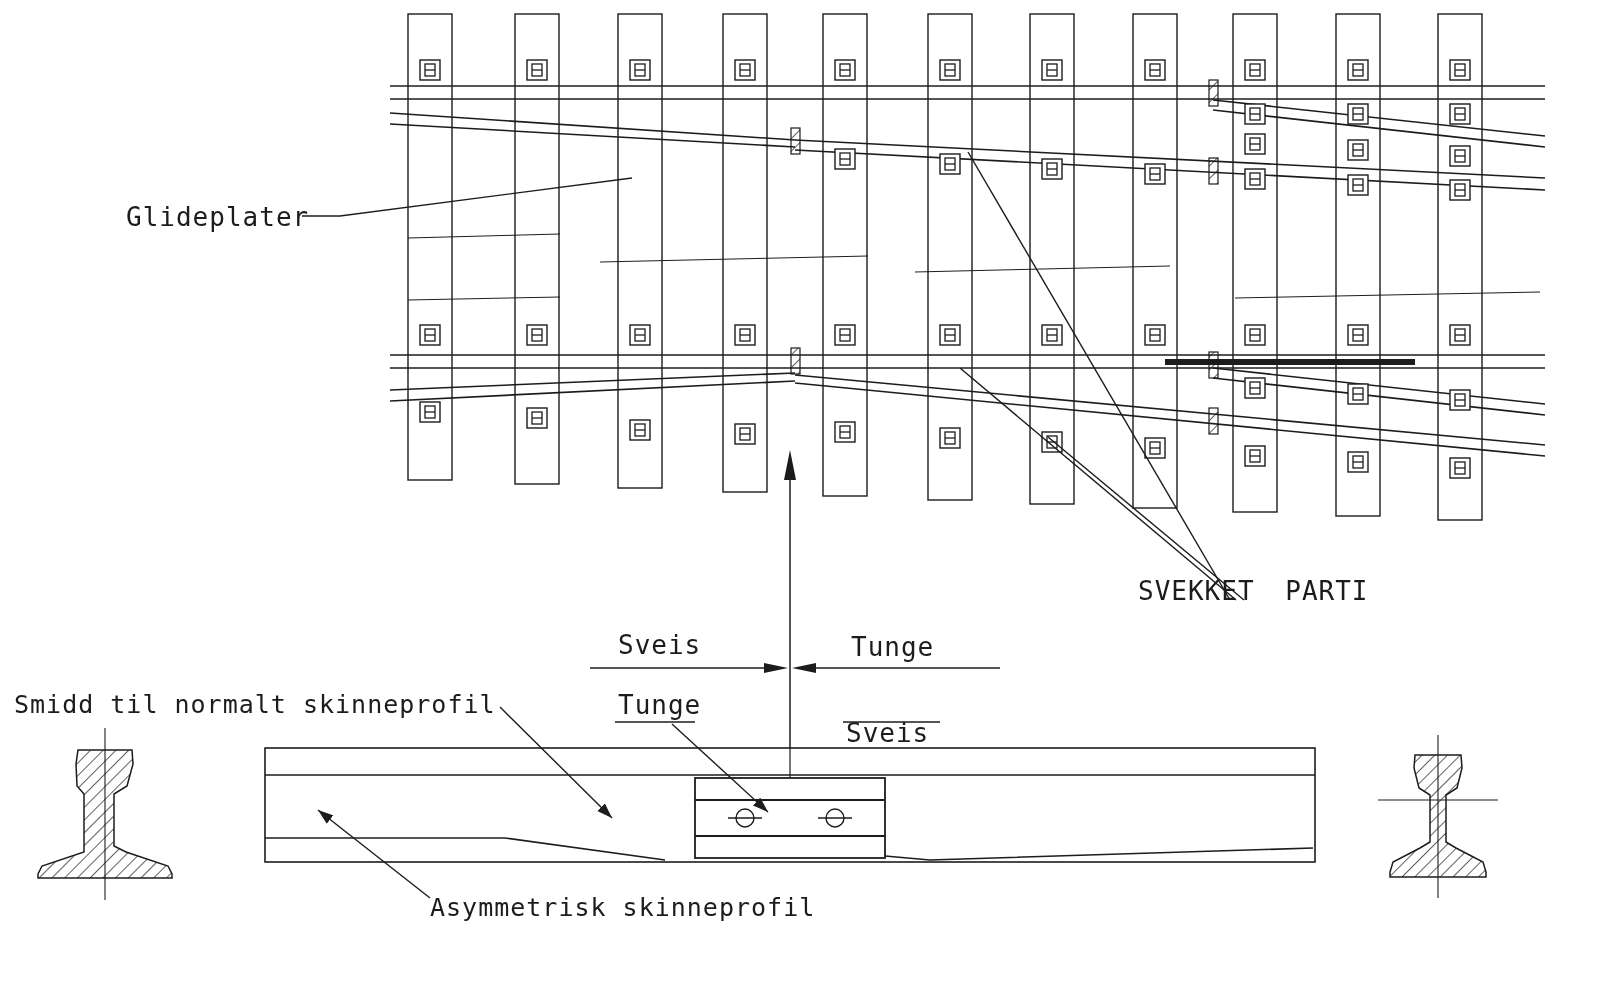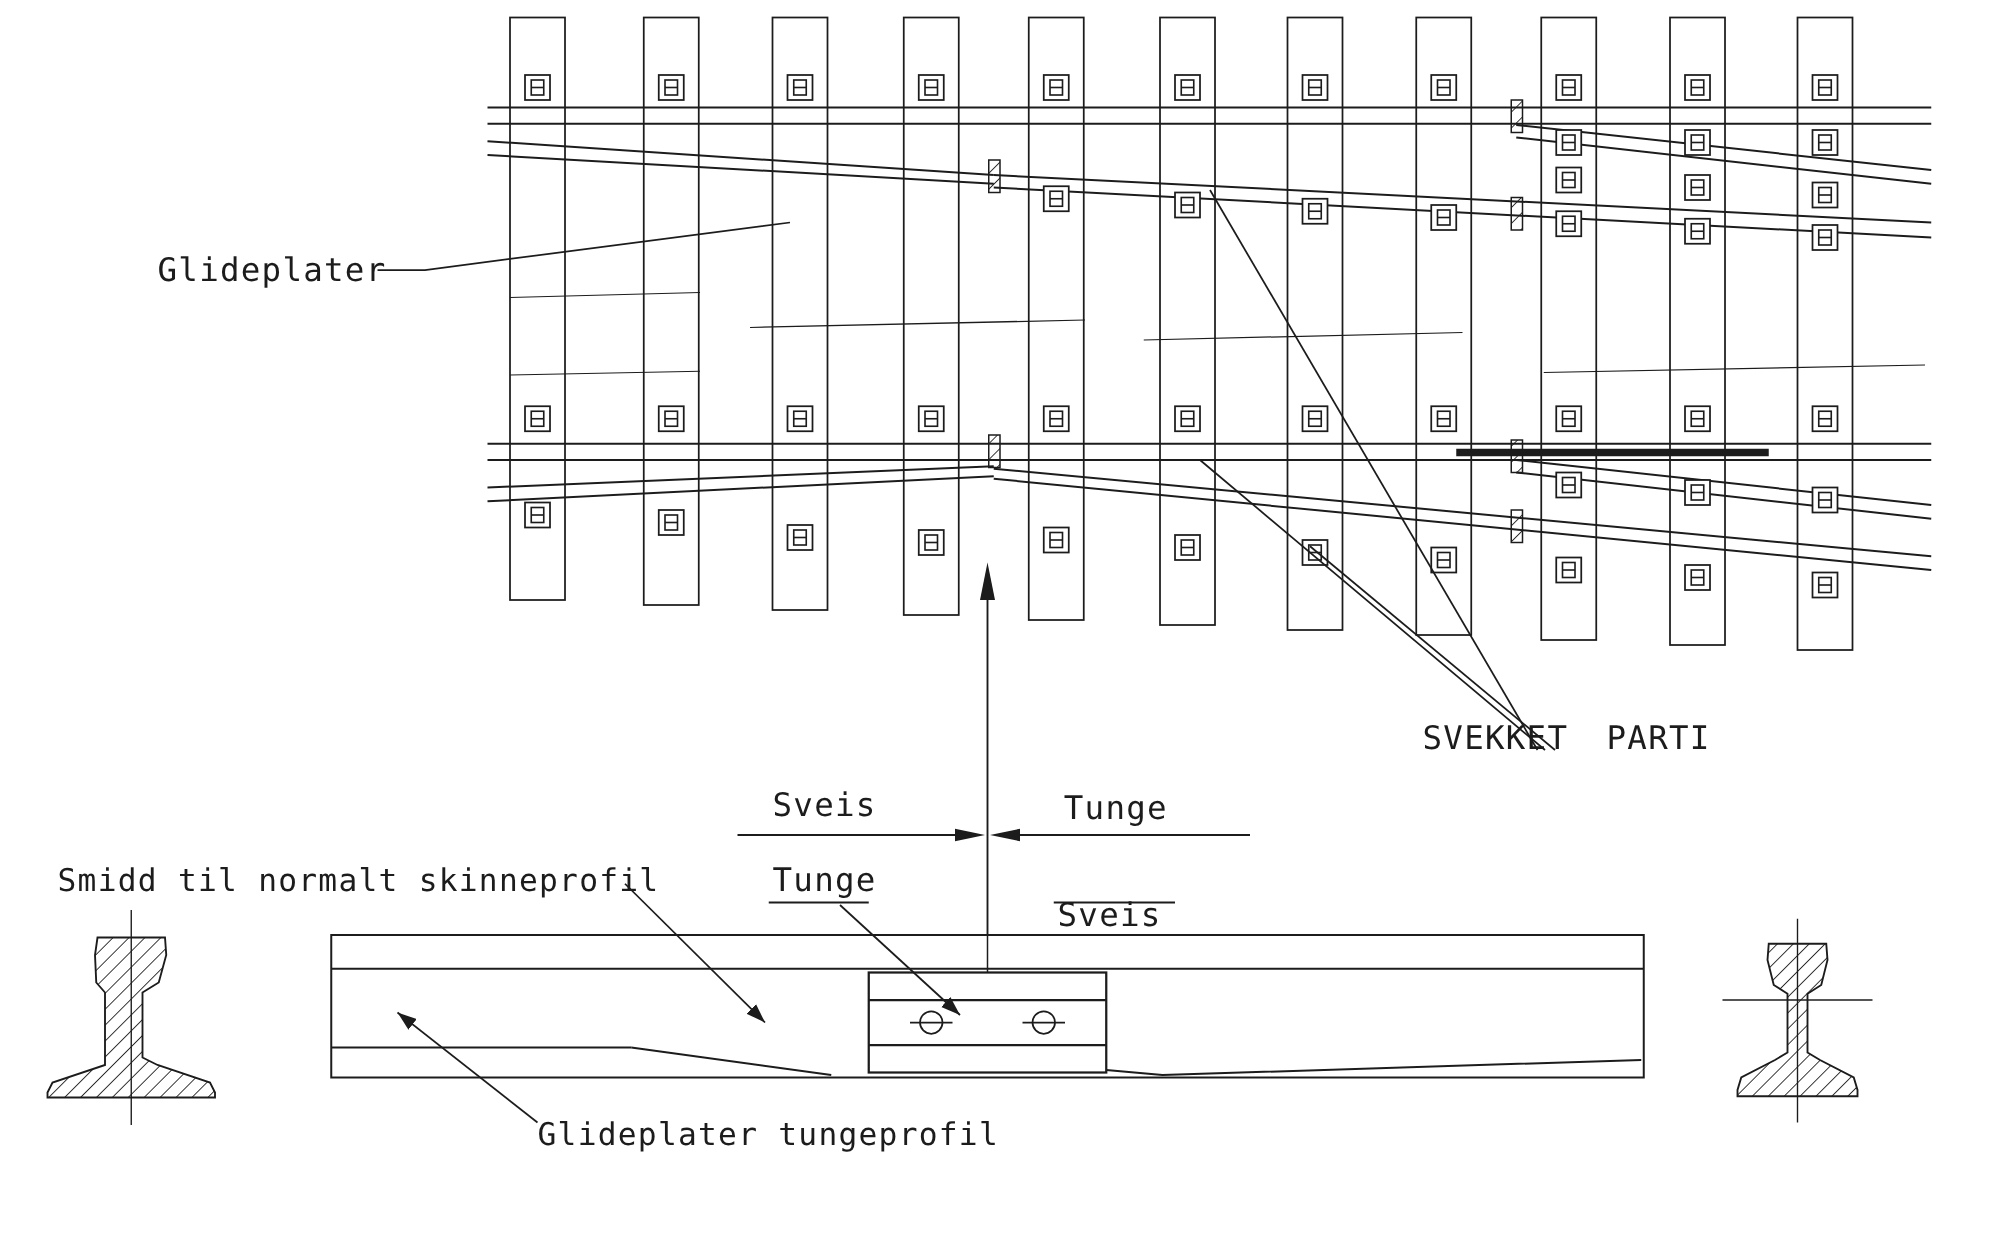--- a/index.html
+++ b/index.html
@@ -233,17 +233,17 @@
   <div class="lbl caps" style="left:1138px; top:576px;">SVEKKET PARTI</div>
 
   <div class="lbl" style="left:618px; top:630px;">Sveis</div>
 
   <div class="lbl" style="left:851px; top:632px;">Tunge</div>
 
   <div class="lbl" style="left:618px; top:690px;">Tunge</div>
 
   <div class="lbl" style="left:846px; top:688px;margin-top:30px;">Sveis</div>
 
-  <div class="lbl small" style="left:14px; top:690px;margin-left:32px;">Smidd til normalt skinneprofil</div>
-
-  <div class="lbl small" style="left:430px; top:893px;">Glideplater tungeprofil</div>
+  <div class="lbl small" style="left:14px; top:690px;">Smidd til normalt skinneprofil</div>
+
+  <div class="lbl small" style="left:430px; top:893px;">Asymmetrisk skinneprofil</div>
 
 </div>
 
 </body></html>

